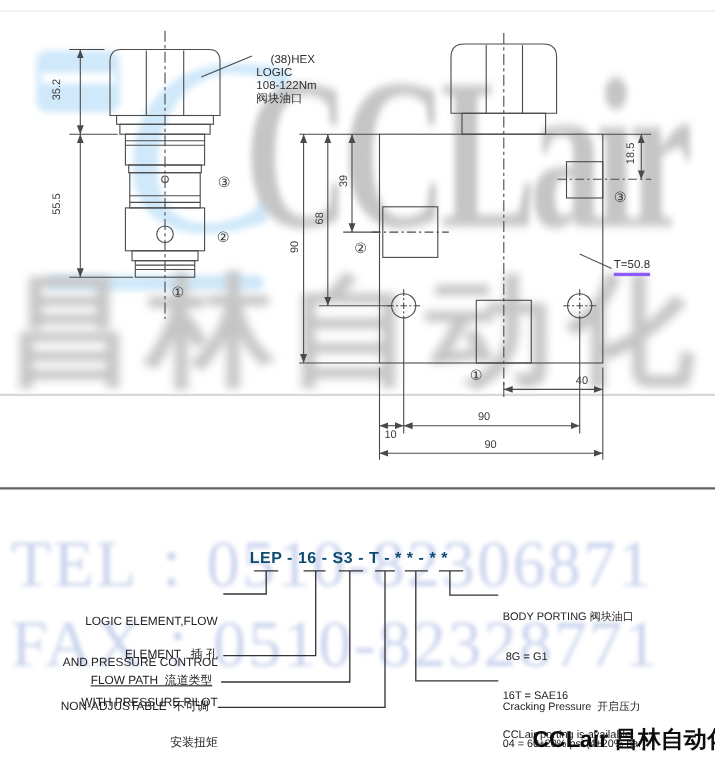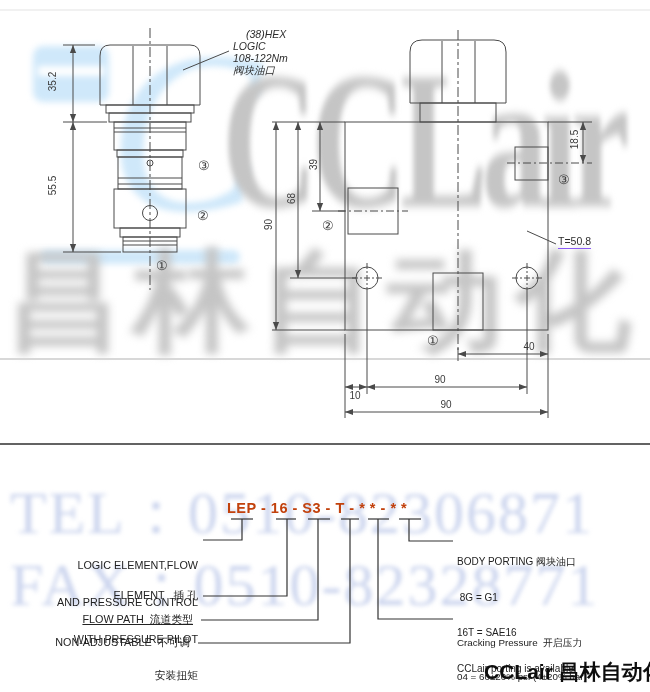--- a/index.html
+++ b/index.html
@@ -12,22 +12,22 @@
   .circ{font-size:13px;color:#3c3c3c;line-height:13px;}
   
   .wm-blue{position:absolute;z-index:1;filter:blur(3px);}
   .wm-gray{position:absolute;z-index:1;filter:blur(4px);color:#c5c5c5;}
   .wm-lav{position:absolute;z-index:1;filter:blur(2px);color:#ccd5ee;}
   .content{position:absolute;z-index:2;inset:0;}
   svg{position:absolute;left:0;top:0;z-index:2;}
   .hexnote{font-size:10.5px;line-height:12px;color:#2d2d2d;}
   .leftlabel{font-size:10.8px;line-height:12.2px;text-align:right;color:#222;white-space:pre;}
   .rightblock{font-size:10px;line-height:11.9px;color:#222;white-space:pre;}
-  .tlabel{font-size:10.5px;color:#2d2d2d;border-bottom:1px solid #8b5cf6;padding-bottom:1px;}
-  .code{font-size:14.5px;font-weight:600;letter-spacing:.5px;color:#c2410c;white-space:pre;}
+  .tlabel{font-size:10.5px;color:#2d2d2d;border-bottom:3px solid #8b5cf6;padding-bottom:1px;}
+  .code{font-size:14.5px;font-weight:600;letter-spacing:.5px;color:#0c4a6e;white-space:pre;}
   .footer{font-size:21px;font-weight:600;color:#0d0d0d;white-space:pre;}
   .serifwm{font-family:"Liberation Serif",serif;}
 </style>
 </head>
 <body>
 
 <div id="page">
 
   <div class="wm-blue" style="left:0;top:0;width:650px;height:300px;">
     <div class="abs" style="left:33px;top:46px;width:76px;height:56px;background:#cfe8fa;border-radius:10px;"></div>
@@ -140,21 +140,21 @@
       <polyline points="287,519 287,596 203,596"></polyline>
       <polyline points="318,519 318,620 201,620"></polyline>
       <polyline points="350,519 350,643 198,643"></polyline>
       <polyline points="378,519 378,619 453,619"></polyline>
       <polyline points="409,519 409,541 453,541"></polyline>
     </g>
   </svg>
 
   <div class="content">
 
-    <div class="abs hexnote" style="left:233px;top:28px;font-style:italic;">
+    <div class="abs hexnote" style="left:233px;top:48px;">
       <div style="padding-left:13px;">(38)HEX</div>
       <div>LOGIC</div>
       <div>108-122Nm</div>
       <div>阀块油口</div>
     </div>
     <div class="txt dim rot" style="left:38px;top:76px;width:28px;">35.2</div>
     <div class="txt dim rot" style="left:38px;top:180px;width:28px;">55.5</div>
     <div class="txt circ" style="left:198px;top:159px;">③</div>
     <div class="txt circ" style="left:197px;top:209px;">②</div>
     <div class="txt circ" style="left:156px;top:259px;">①</div>

